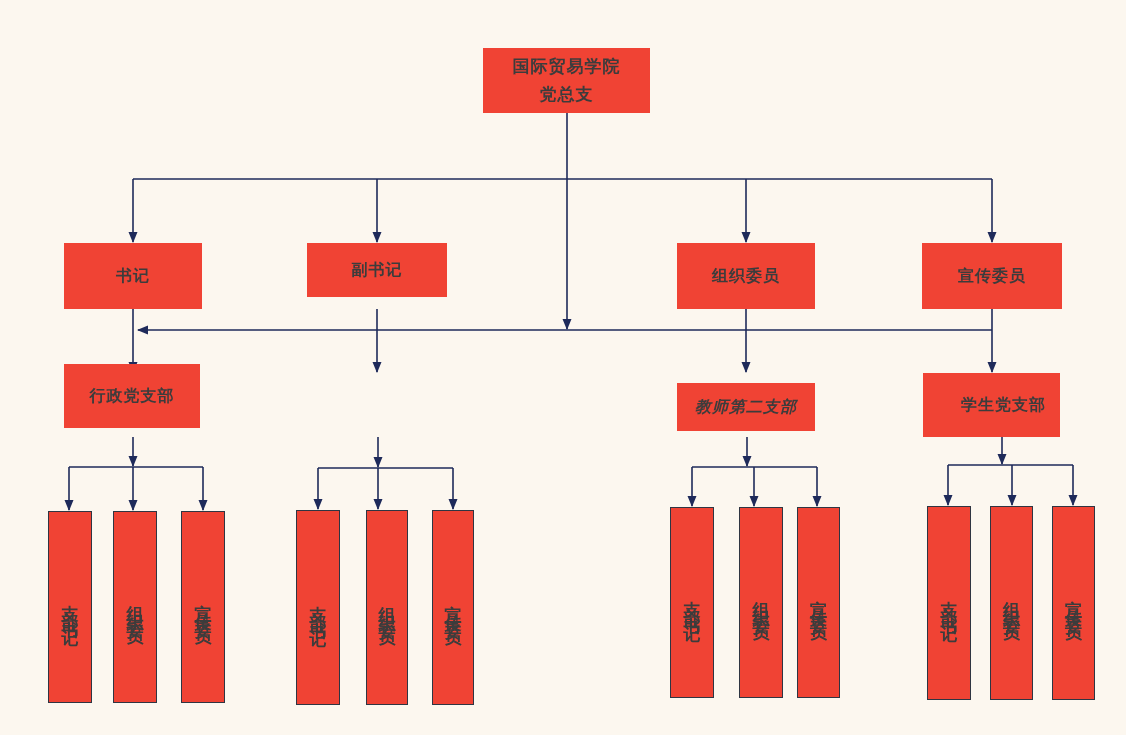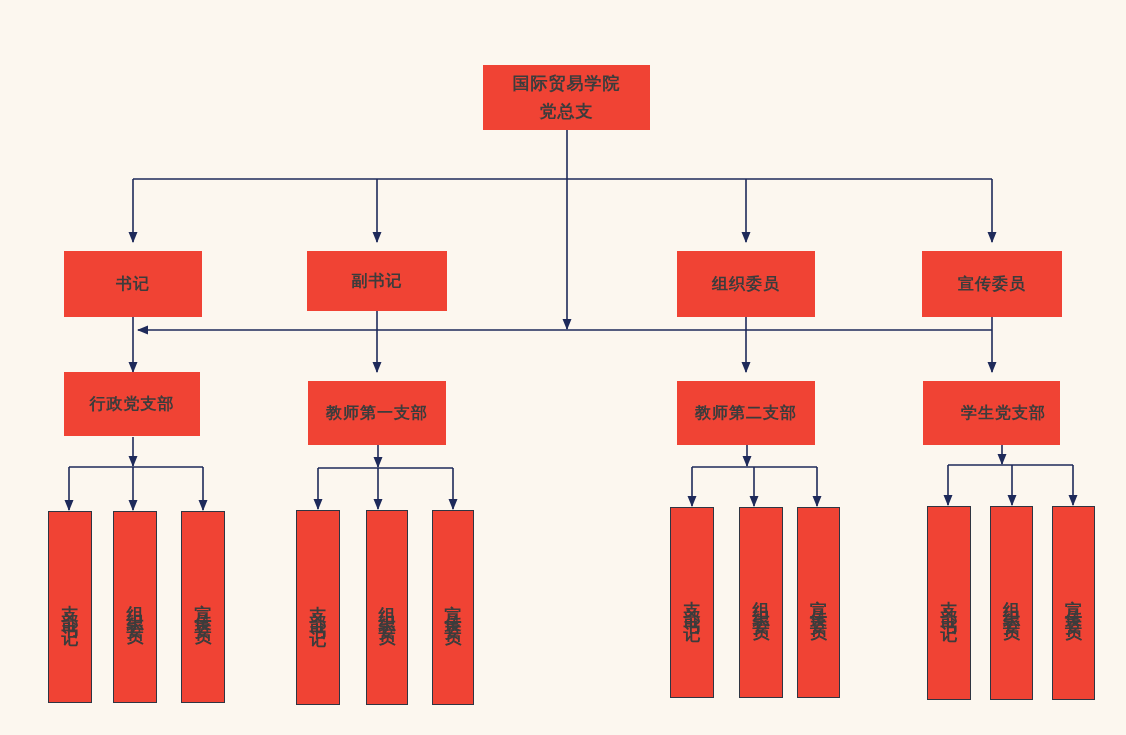--- a/index.html
+++ b/index.html
@@ -15,22 +15,22 @@
   .node{
     position:absolute;
     background:var(--red,#F04334);
     color:var(--ink,#3C3C3C);
     display:flex;align-items:center;justify-content:center;
     font-weight:bold;
     box-sizing:border-box;
     text-align:center;
     cursor:default;
   }
-  .node.h-root{font-size:17px;line-height:1.6;white-space:pre-line;letter-spacing:1px;margin-top:17px;}
-  .node.h-mid{font-size:16px;letter-spacing:1px;margin-top:8px;}
+  .node.h-root{font-size:17px;line-height:1.6;white-space:pre-line;letter-spacing:1px;}
+  .node.h-mid{font-size:16px;letter-spacing:1px;}
   .node.leaf{
     border:1.5px solid var(--leafborder,#2F3542);
     font-size:17px;
   }
   .leaf .vtext{
     writing-mode:vertical-rl;
     text-orientation:upright;
     letter-spacing:8px;
     line-height:1;
   }
@@ -97,26 +97,25 @@
       <path d="M948 506 L943.5 495 L952.5 495 Z" class="ahead"></path>
       <path d="M1012 465 L1012 505" class="cpath"></path>
       <path d="M1012 506 L1007.5 495 L1016.5 495 Z" class="ahead"></path>
       <path d="M1073 465 L1073 505" class="cpath"></path>
       <path d="M1073 506 L1068.5 495 L1077.5 495 Z" class="ahead"></path>
     </svg>
   <div id="nodes-layer">
       <div class="node h-root" style="left: 483px; top: 48px; width: 167px; height: 65px;">国际贸易学院
 党总支</div>
       <div class="node h-mid" style="left: 64px; top: 243px; width: 138px; height: 66px;">书记</div>
-      <div class="node h-mid" style="left: 307px; top: 243px; width: 140px; height: 60px;">副书记</div>
+      <div class="node h-mid" style="left: 307px; top: 243px; width: 140px; height: 54px;">副书记</div>
       <div class="node h-mid" style="left: 677px; top: 243px; width: 138px; height: 66px;">组织委员</div>
       <div class="node h-mid" style="left: 922px; top: 243px; width: 140px; height: 66px;">宣传委员</div>
       <div class="node h-mid" style="left: 64px; top: 364px; width: 136px; height: 64px;">行政党支部</div>
-      <div class="node h-mid" style="left: 308px; top: 373px; width: 138px; height: 64px;">教师第一支部</div>
-      <div class="node h-mid" style="left: 677px; top: 373px; width: 138px; height: 64px;">教师第二支部</div>
+      <div class="node h-mid" style="left: 677px; top: 383px; width: 138px; height: 48px; font-style: italic;">教师第二支部</div>
       <div class="node h-mid" style="left: 923px; top: 373px; width: 137px; height: 64px; padding-left: 24px;">学生党支部</div>
       <div class="node leaf" style="left: 48px; top: 511px; width: 44px; height: 192px;">
         <span class="vtext">支部书记</span>
       </div>
       <div class="node leaf" style="left: 113px; top: 511px; width: 44px; height: 192px;">
         <span class="vtext">组织委员</span>
       </div>
       <div class="node leaf" style="left: 181px; top: 511px; width: 44px; height: 192px;">
         <span class="vtext">宣传委员</span>
       </div>

